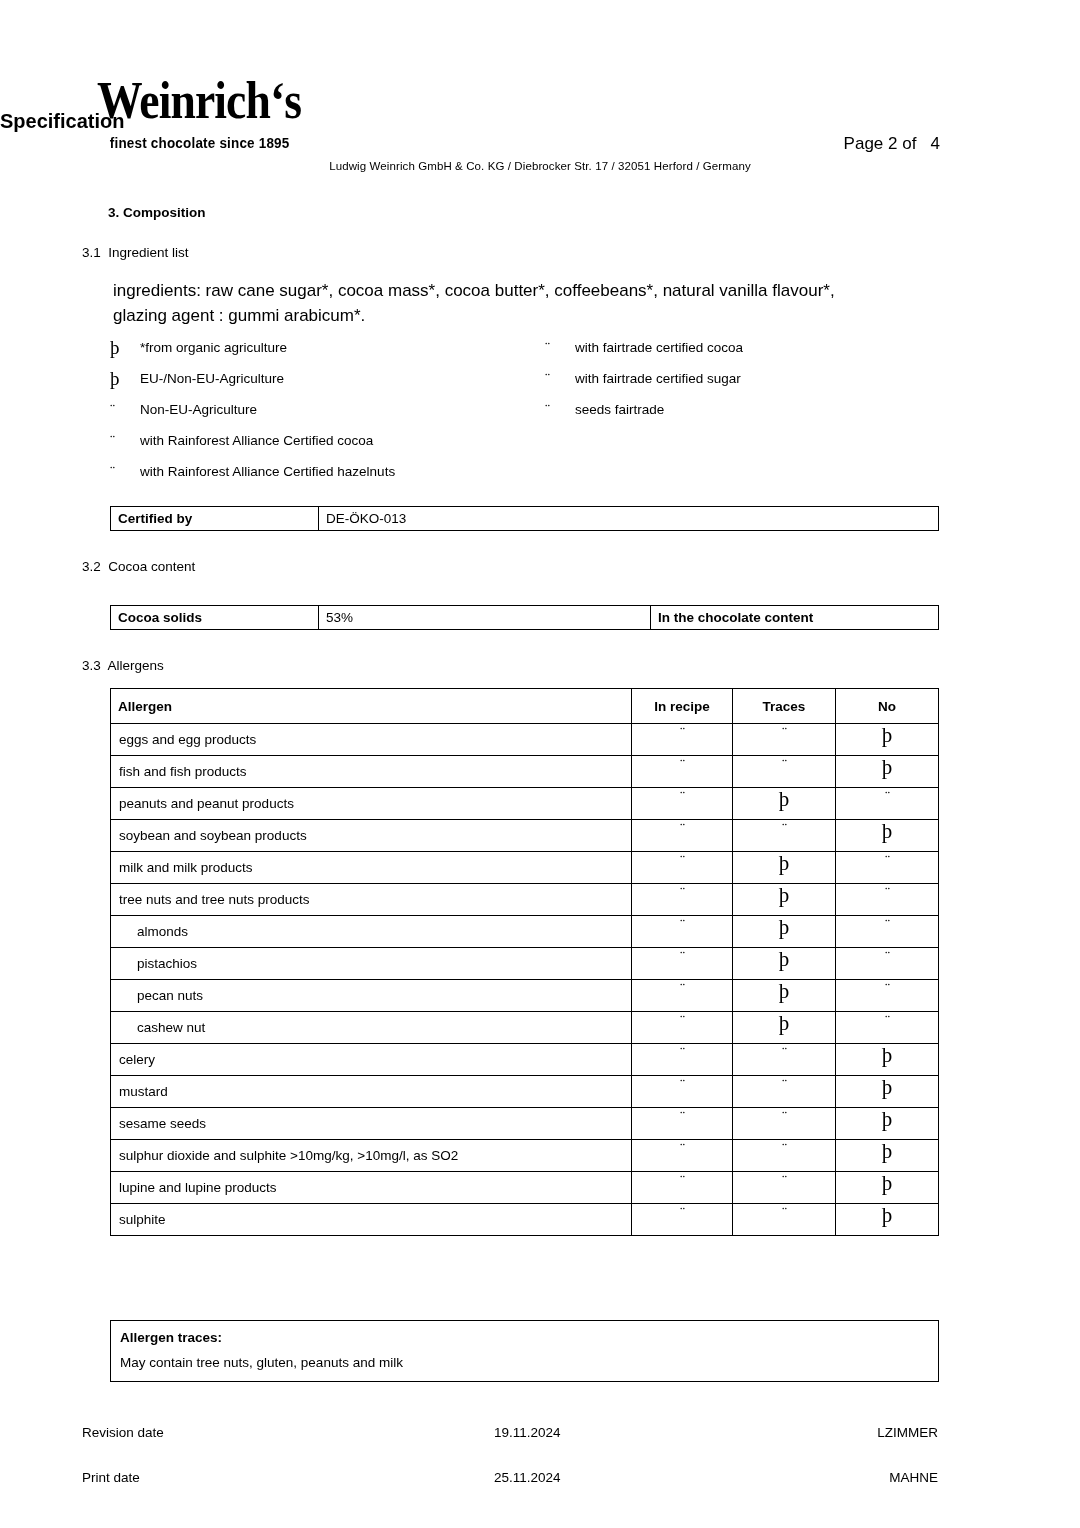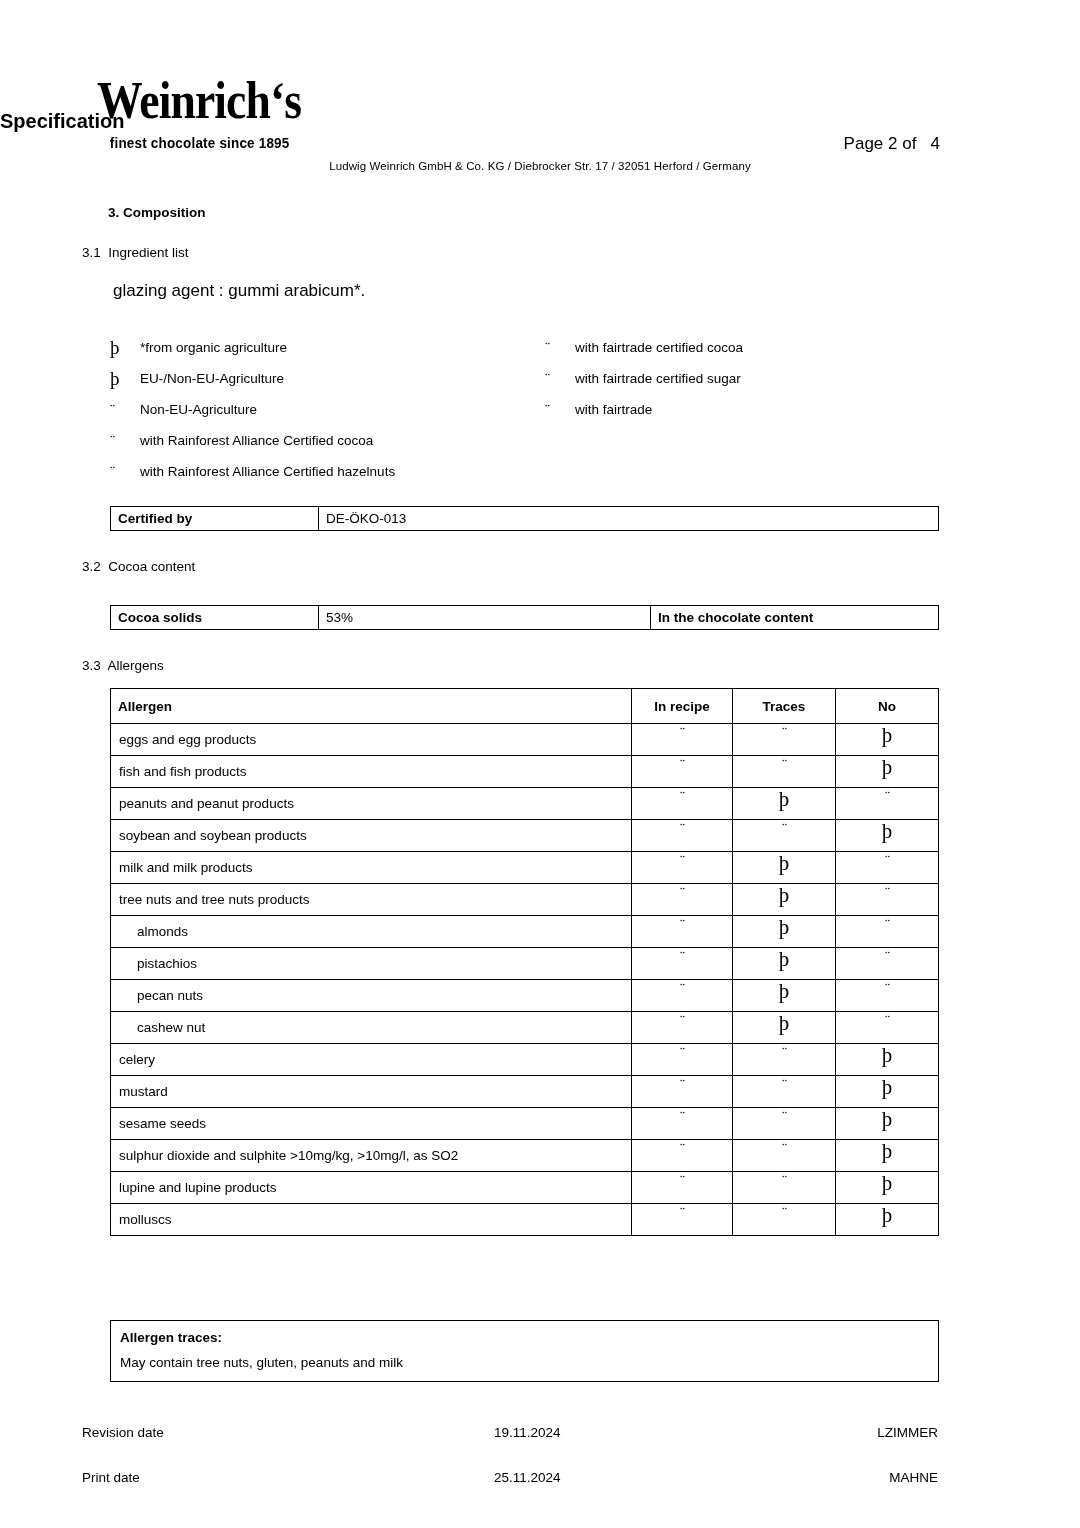--- a/index.html
+++ b/index.html
@@ -239,20 +239,21 @@
 
   <div id="doc-title">Specification</div>
   <div id="company-line">Ludwig Weinrich GmbH &amp; Co. KG / Diebrocker Str. 17 / 32051 Herford / Germany</div>
   <div id="page-indicator">Page 2 of   4</div>
 </div>
 
 <div class="sec-heading" style="top:205px;">3. Composition</div>
 <div class="sub-heading" style="top:245px;">3.1  Ingredient list</div>
 
 <div id="ingredients-text">
+  <div>ingredients: raw cane sugar*, cocoa mass*, cocoa butter*, coffeebeans*, natural vanilla flavour*,</div>
   <div>glazing agent : gummi arabicum*.</div>
 </div>
 
 <div id="origin-options">
     <div class="opt-row" style="left: 0px; top: 0px;">
       <span class="opt-box">þ</span>
       <span class="opt-label">*from organic agriculture</span>
     </div>
     <div class="opt-row" style="left: 0px; top: 31px;">
       <span class="opt-box">þ</span>
@@ -273,21 +274,21 @@
     <div class="opt-row" style="left: 435px; top: 0px;">
       <span class="opt-box off">¨</span>
       <span class="opt-label">with fairtrade certified cocoa</span>
     </div>
     <div class="opt-row" style="left: 435px; top: 31px;">
       <span class="opt-box off">¨</span>
       <span class="opt-label">with fairtrade certified sugar</span>
     </div>
     <div class="opt-row" style="left: 435px; top: 62px;">
       <span class="opt-box off">¨</span>
-      <span class="opt-label">with fairtrade</span>
+      <span class="opt-label">seeds fairtrade</span>
     </div>
   </div>
 
 <table class="tbl" id="tbl-certified">
   <colgroup>
       <col style="width:208px">
       <col>
     </colgroup>
   <tbody>
     <tr>
@@ -416,21 +417,21 @@
         <td class="mark"><span class="mk-off">¨</span></td>
         <td class="mark"><span class="mk-on">þ</span></td>
       </tr>
       <tr>
         <td class="name-col">lupine and lupine products</td>
         <td class="mark"><span class="mk-off">¨</span></td>
         <td class="mark"><span class="mk-off">¨</span></td>
         <td class="mark"><span class="mk-on">þ</span></td>
       </tr>
       <tr>
-        <td class="name-col">molluscs</td>
+        <td class="name-col">sulphite</td>
         <td class="mark"><span class="mk-off">¨</span></td>
         <td class="mark"><span class="mk-off">¨</span></td>
         <td class="mark"><span class="mk-on">þ</span></td>
       </tr>
     </tbody>
 </table>
 
 <div id="traces-box">
   <div id="traces-title">Allergen traces:</div>
   <div id="traces-text">May contain tree nuts, gluten, peanuts and milk</div>

